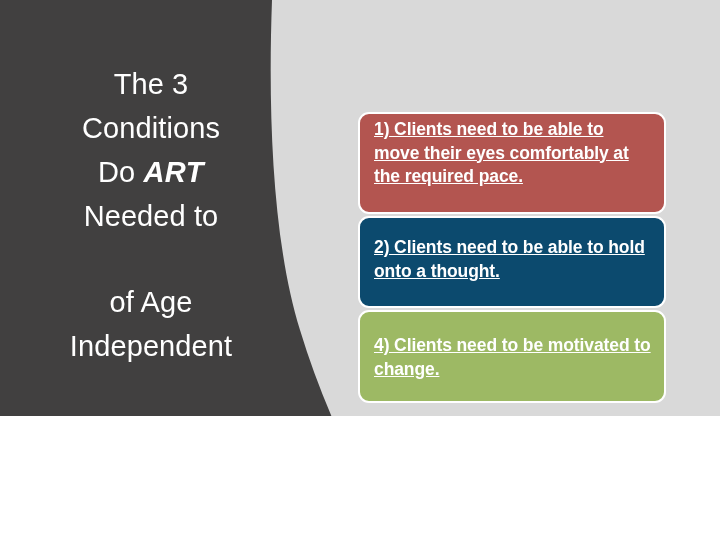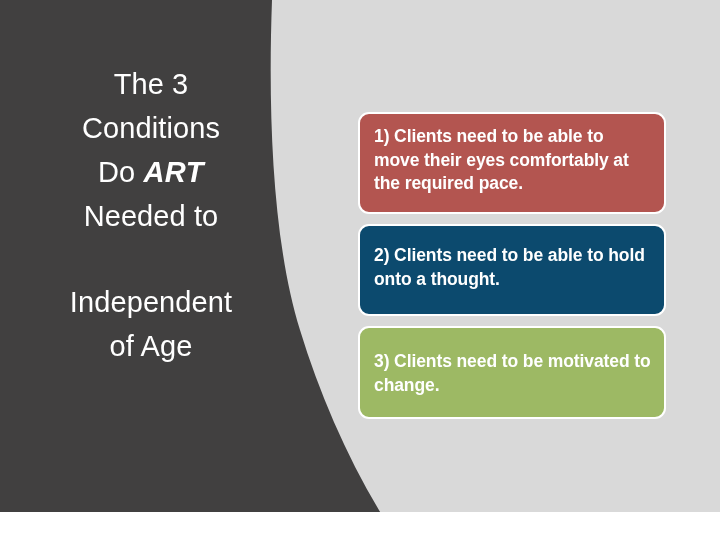--- a/index.html
+++ b/index.html
@@ -8,21 +8,21 @@
   }
   body {
     width: 720px;
     height: 540px;
     overflow: hidden;
     font-family: "Liberation Sans", sans-serif;
   }
   #slide {
     position: relative;
     width: 720px;
-    height: 512px;
+    height: 416px;
     background: #d9d9d9;
     overflow: hidden;
   }
   #curve-shape {
     position: absolute;
     left: 0;
     top: 0;
     width: 720px;
     height: 540px;
   }
@@ -57,24 +57,25 @@
     width: 308px;
   }
   .cond-box {
     box-sizing: border-box;
     width: 308px;
     border: 2.5px solid #ffffff;
     border-radius: 11px;
     color: #ffffff;
     font-size: 17.5px;
     line-height: 23.5px;
-    padding: 11px 12px 11px 14px;
-    margin-bottom: 10px;
+    padding: 4px 12px 11px 14px;
+    margin-bottom: 2px;
     font-weight: bold;
     letter-spacing: -0.1px;
+    text-decoration: underline;
   }
   #cond-box-1 {
     background: #b35550;
     height: 102px;
   }
   #cond-box-2 {
     background: #0c4a6e;
     height: 92px;
     padding-top: 18px;
   }
@@ -92,23 +93,23 @@
   <svg id="curve-shape" viewBox="0 0 720 540" preserveAspectRatio="none">
     <path d="M 0 0 L 272 0 C 268 110, 272 240, 300 330 C 322 402, 356 478, 398 540 L 0 540 Z" fill="#414040"></path>
   </svg>
 
   <div id="title-block">
     <span class="title-line">The 3</span>
     <span class="title-line">Conditions</span>
     <span class="title-line"><span>Do </span><span class="art-word">ART</span></span>
     <span class="title-line">Needed to</span>
     <span id="title-gap"></span>
+    <span class="title-line">of Age</span>
     <span class="title-line">Independent</span>
-    <span class="title-line">of Age</span>
   </div>
 
   <div id="boxes">
     <div class="cond-box" id="cond-box-1">1) Clients need to be able to move their eyes comfortably at the required pace.</div>
     <div class="cond-box" id="cond-box-2">2) Clients need to be able to hold onto a thought.</div>
-    <div class="cond-box" id="cond-box-3">3) Clients need to be motivated to change.</div>
+    <div class="cond-box" id="cond-box-3">4) Clients need to be motivated to change.</div>
   </div>
 
 </div>
 
 </body></html>

